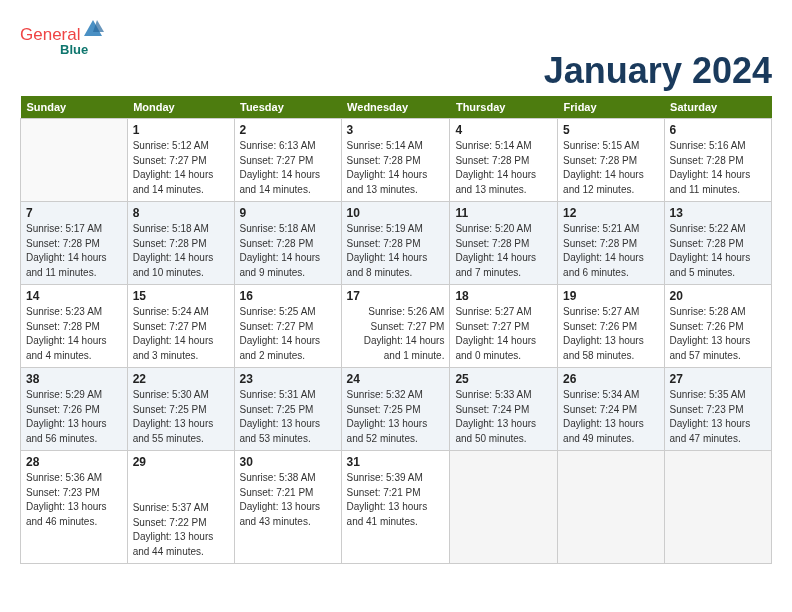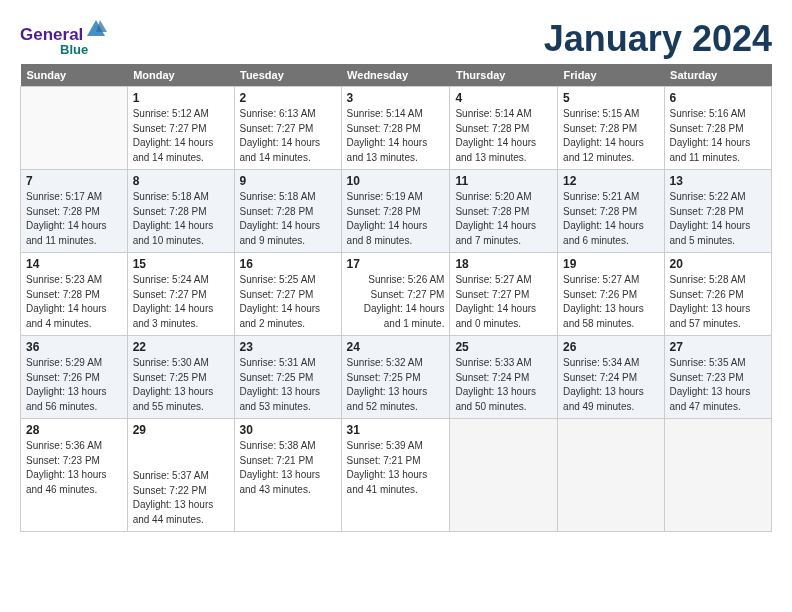--- a/index.html
+++ b/index.html
@@ -19,40 +19,41 @@
       align-items: flex-start;
       justify-content: space-between;
       margin-bottom: 4px;
     }
     .logo {
       display: flex;
       align-items: center;
     }
     .title-block {
       text-align: center;
+      margin-top: 32px;
     }
     .calendar-title {
       font-size: 36px;
       font-weight: bold;
       color: #1a3a5c;
     }
     .subtitle {
       font-size: 14px;
       color: #333;
       font-weight: bold;
       text-align: center;
       margin-bottom: 8px;
     }
     table {
       width: 100%;
       border-collapse: collapse;
       font-size: 10px;
     }
     thead tr th {
-      background-color: #737373;
+      background-color: #4d7c0f;
       color: #fff;
       text-align: left;
       padding: 5px 6px;
       font-size: 11px;
       font-weight: bold;
     }
     tbody tr td {
       border: 1px solid #ccc;
       vertical-align: top;
       padding: 4px 5px;
@@ -90,21 +91,21 @@
       background: #f0f4f8 !important;
     }
   </style>
 </head>
 <body>
 
 <div class="page">
   <div class="header-top">
     <div class="logo">
       <div>
-        <div style="font-size:17px;font-weight:bold;color:#4c1d95;line-height:1.1;">
+        <div style="font-size:17px;font-weight:normal;color:#ef4444;line-height:1.1;">
           General<span style="display:inline-block;margin-left:2px;">
             <svg width="22" height="22" viewBox="0 0 22 22">
               <polygon points="11,2 20,18 2,18" fill="#4a90c4"></polygon>
               <polygon points="15,2 22,14 11,14" fill="#2a6aa0" opacity="0.7"></polygon>
             </svg>
           </span>
         </div>
         <div style="font-size:13px;font-weight:bold;color:#0f766e;line-height:1.1;margin-top:-2px;margin-left:40px;">Blue</div>
       </div>
     </div>
@@ -268,21 +269,21 @@
           <td>
             <span class="day-num">20</span>
             <div class="day-info" style="white-space: pre-line;">Sunrise: 5:28 AM
 Sunset: 7:26 PM
 Daylight: 13 hours
 and 57 minutes.</div>
           </td>
         </tr>
         <tr class="row-shaded">
           <td>
-            <span class="day-num">36</span>
+            <span class="day-num">38</span>
             <div class="day-info" style="white-space: pre-line;">Sunrise: 5:29 AM
 Sunset: 7:26 PM
 Daylight: 13 hours
 and 56 minutes.</div>
           </td>
           <td>
             <span class="day-num">22</span>
             <div class="day-info" style="white-space: pre-line;">Sunrise: 5:30 AM
 Sunset: 7:25 PM
 Daylight: 13 hours

